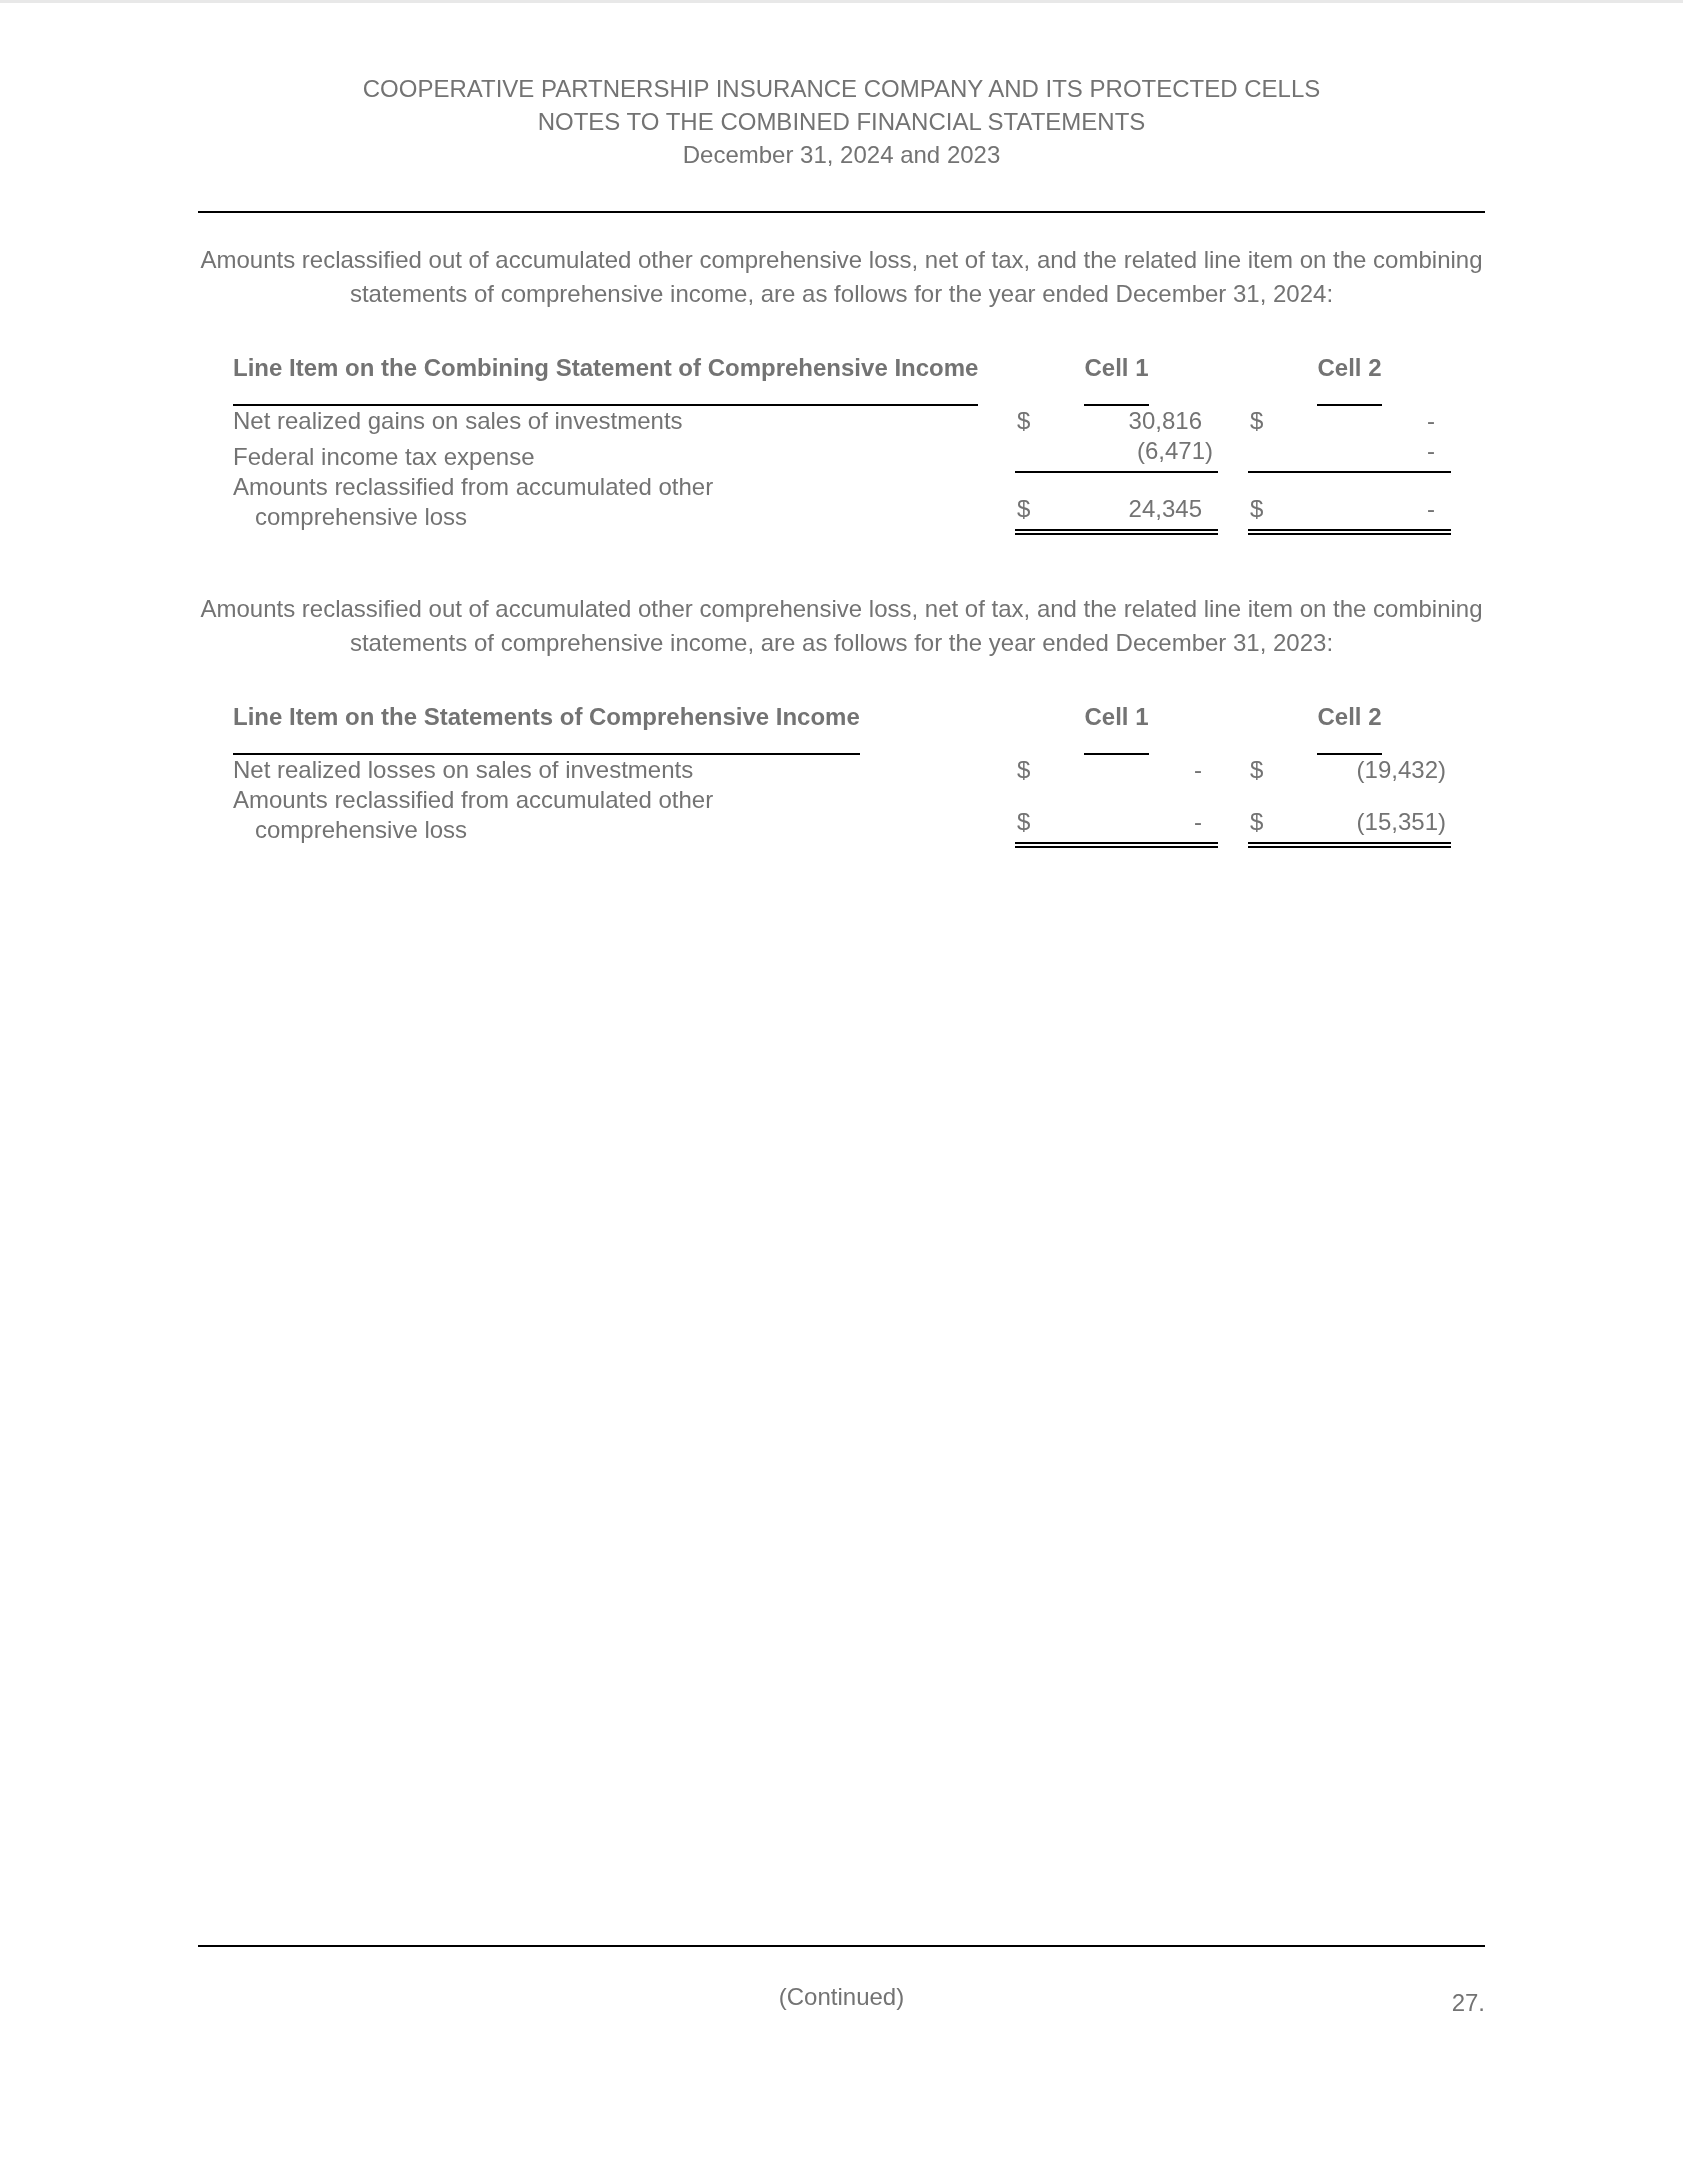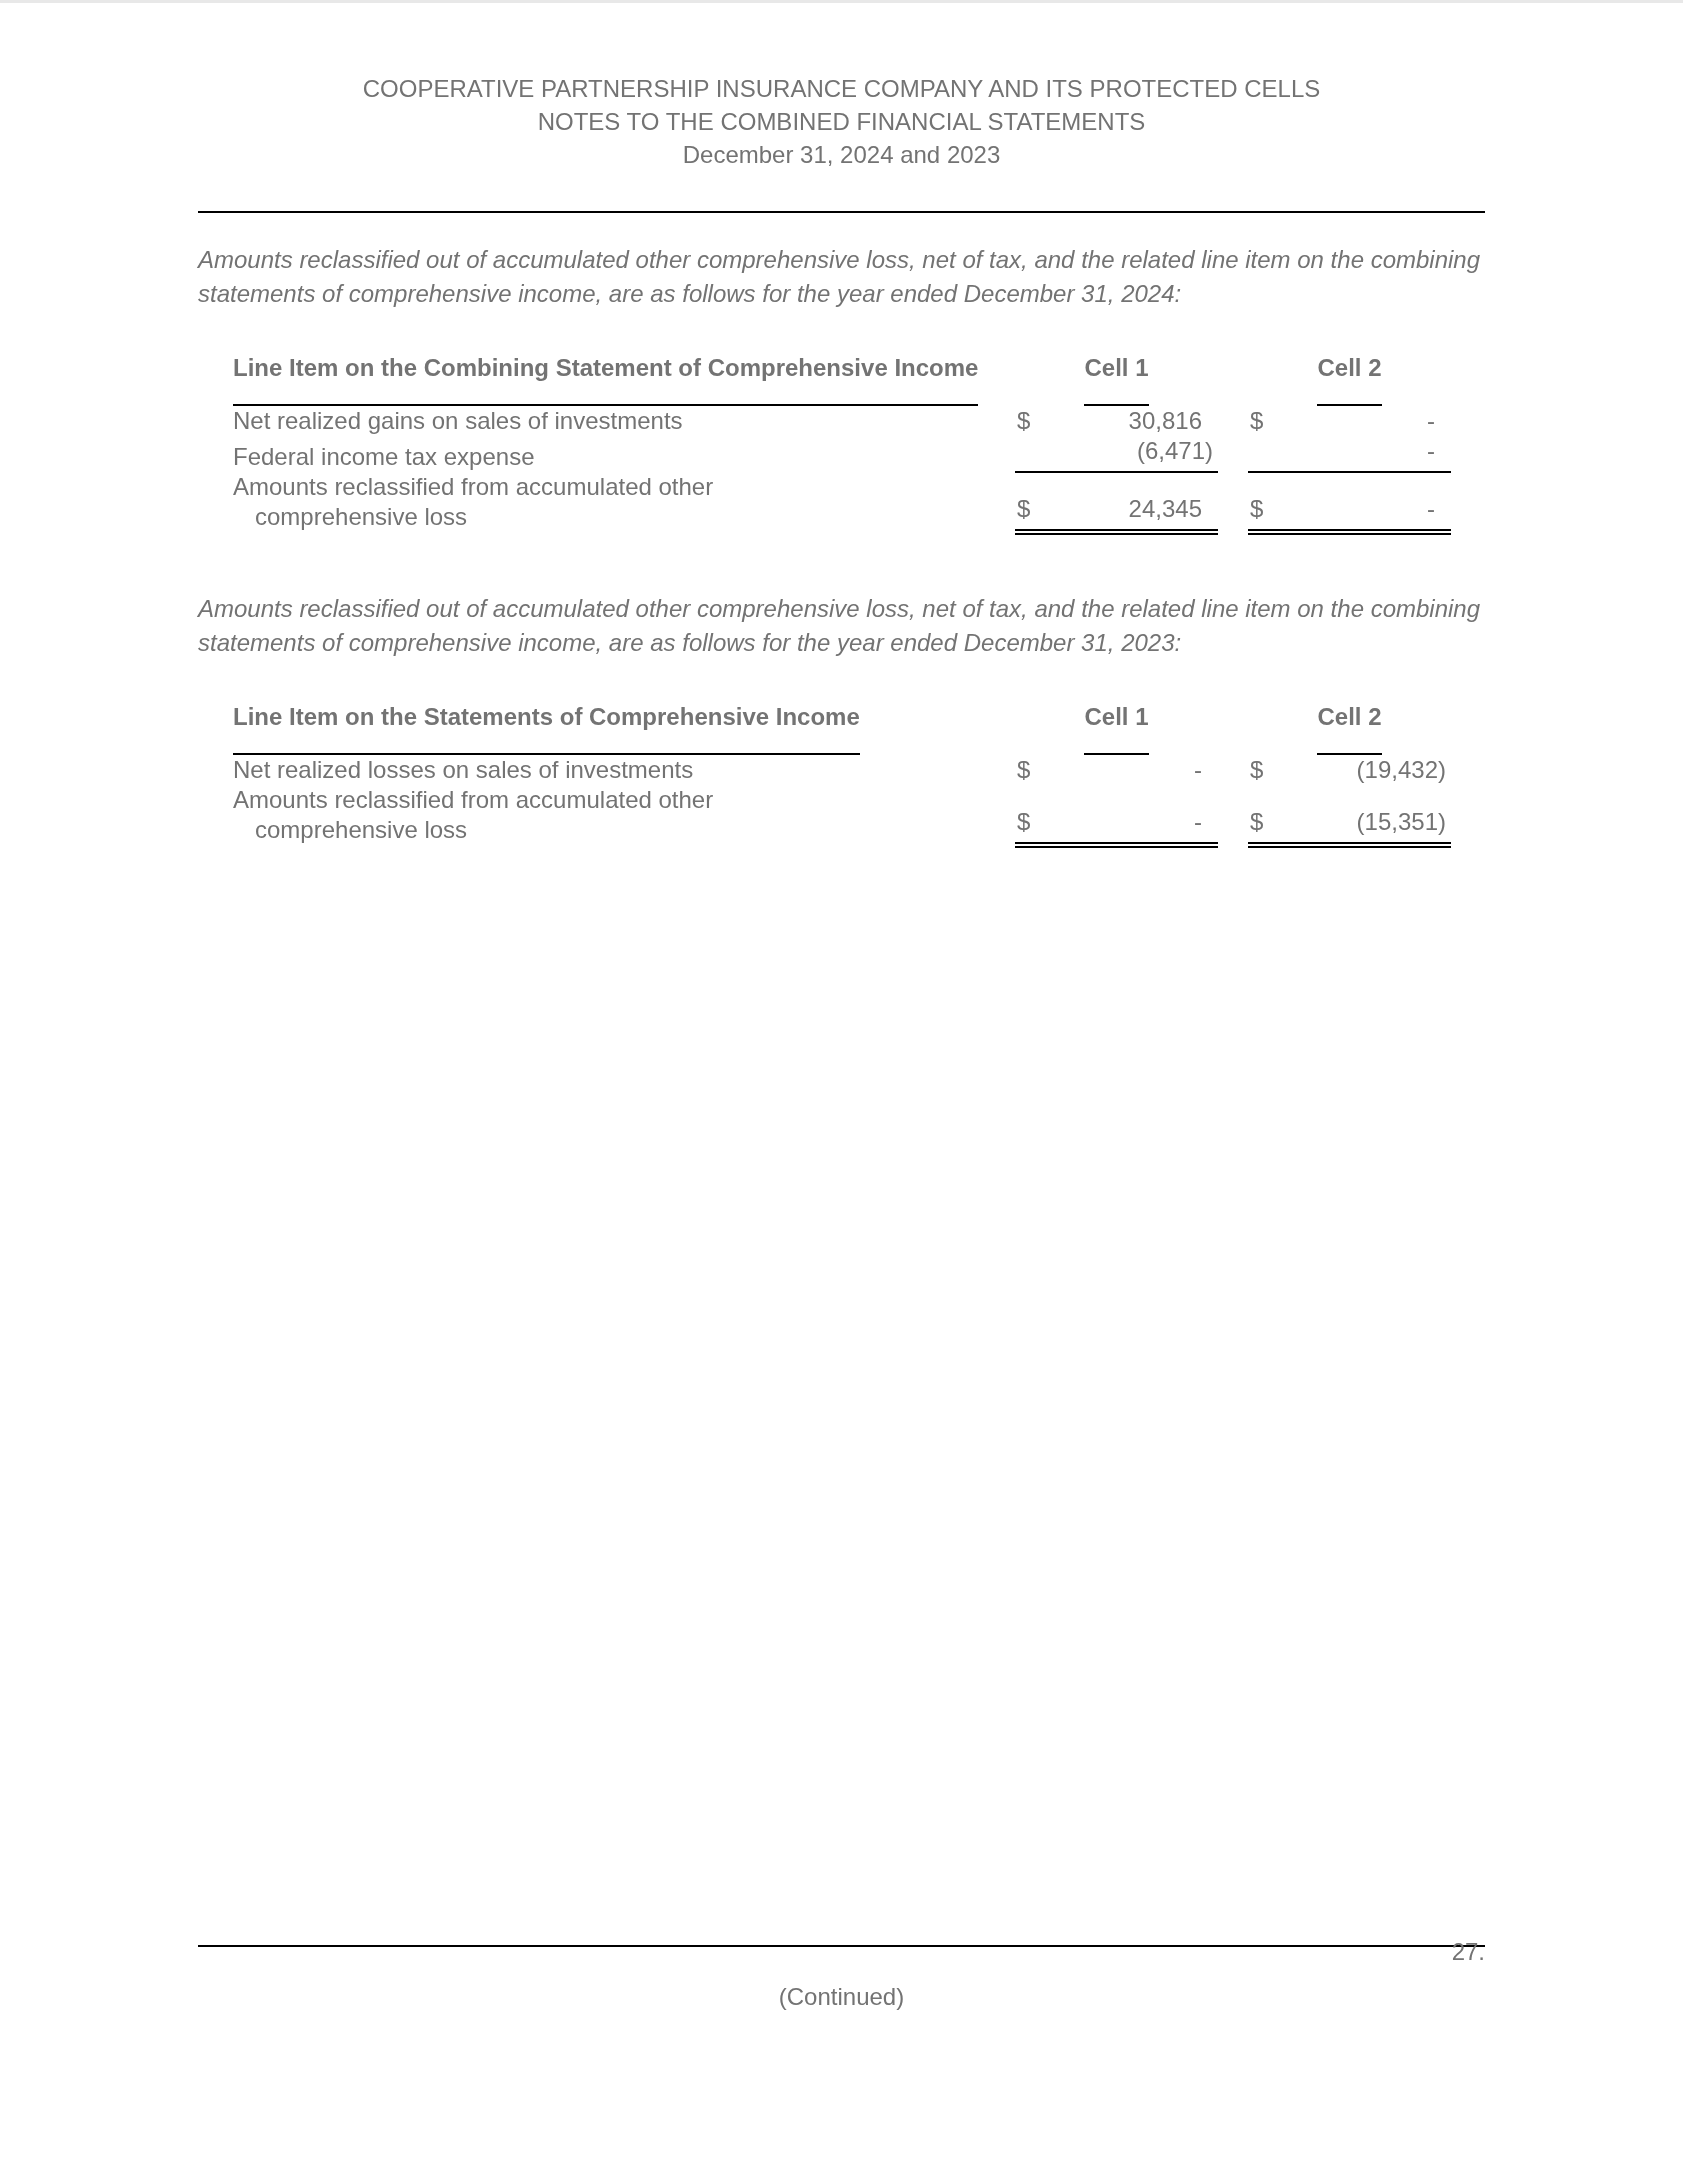--- a/index.html
+++ b/index.html
@@ -34,22 +34,21 @@
     margin-top: 40px;
   }
   .note-title {
     margin-top: 77px;
     line-height: 30px;
   }
   .note-title .bold { font-weight: bold; }
   .intro {
     margin-top: 30px;
     line-height: 34px;
-    text-align: left;
-    font-style: italic;
+    text-align: center;
   }
   table.fin {
     border-collapse: collapse;
     margin-top: 42px;
     margin-left: 35px;
     table-layout: fixed;
   }
   table.fin col.c-label { width: 782px; }
   table.fin col.c-ds    { width: 40px; }
   table.fin col.c-amt   { width: 163px; }
@@ -86,21 +85,21 @@
   .footer-continued {
     position: absolute;
     left: 0;
     width: 100%;
     text-align: center;
     top: 1980px;
   }
   .footer-pagenum {
     position: absolute;
     right: 198px;
-    top: 1935px;
+    top: 1986px;
     text-align: right;
   }
 </style>
 </head>
 <body>
 
 <div class="page">
   <div class="content">
 
     <div class="doc-header">

